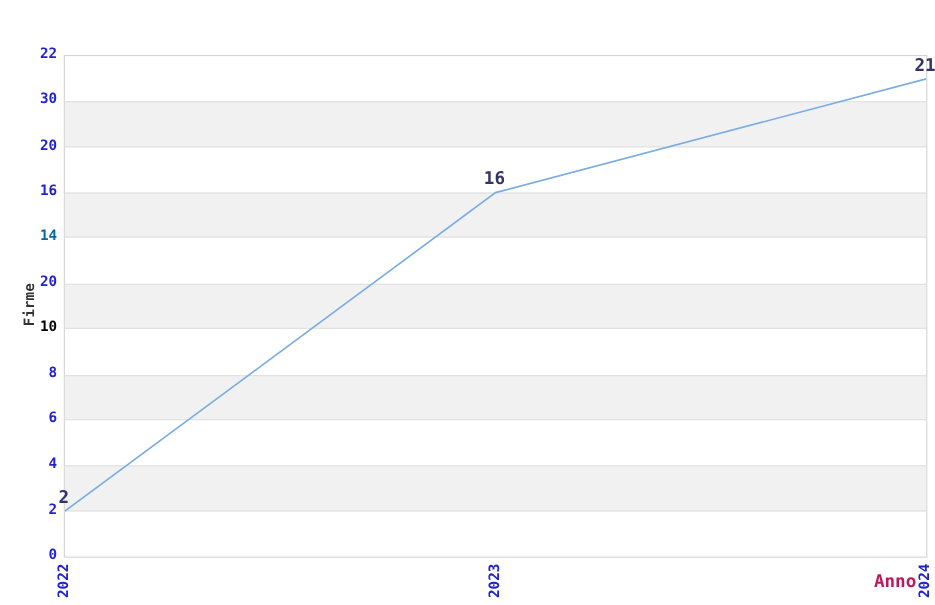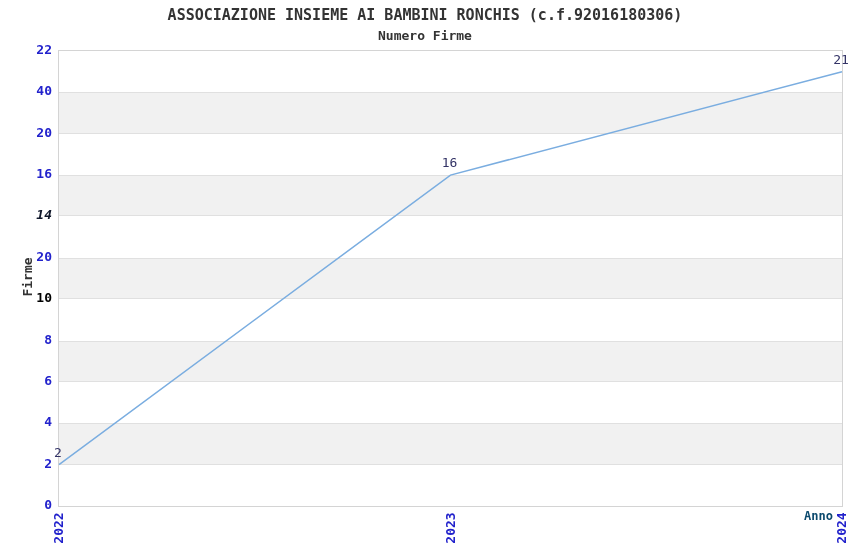--- a/index.html
+++ b/index.html
@@ -70,77 +70,75 @@
   .xtick {
     position: absolute;
     font-size: 13px;
     font-weight: bold;
     color: #2222cc;
     white-space: nowrap;
     transform: translate(-50%, -50%) rotate(-90deg);
   }
   .plabel {
     position: absolute;
-    font-size: 13px;
-    font-weight: normal;
+    font-size: 16px;
+    font-weight: bold;
     color: #333366;
     white-space: nowrap;
     transform: translate(-50%, -50%);
   }
   .ylabel {
     position: absolute;
     left: 27px;
     top: 277px;
     font-size: 13px;
     font-weight: bold;
     color: #333333;
     white-space: nowrap;
     transform: translate(-50%, -50%) rotate(-90deg);
   }
   .xlabel {
     position: absolute;
     left: 833px;
-    top: 516px;
-    font-size: 12px;
+    top: 528px;
+    font-size: 16px;
     font-weight: bold;
-    color: #0c4a6e;
+    color: #be185d;
     white-space: nowrap;
     transform: translate(-100%, -50%);
   }
 </style>
 </head>
 <body>
 
 <div id="canvas">
-  <div class="chart-title">ASSOCIAZIONE INSIEME AI BAMBINI RONCHIS (c.f.92016180306)</div>
-  <div class="chart-subtitle">Numero Firme</div>
 
   <div id="plot" style="border-color: rgb(212, 212, 212);">
       <div class="band" style="top: 41.3636px; height: 41.3636px; background: rgb(241, 241, 241); border-top: 1px solid rgb(224, 224, 224); border-bottom: 1px solid rgb(224, 224, 224);"></div>
       <div class="band" style="top: 124.091px; height: 41.3636px; background: rgb(241, 241, 241); border-top: 1px solid rgb(224, 224, 224); border-bottom: 1px solid rgb(224, 224, 224);"></div>
       <div class="band" style="top: 206.818px; height: 41.3636px; background: rgb(241, 241, 241); border-top: 1px solid rgb(224, 224, 224); border-bottom: 1px solid rgb(224, 224, 224);"></div>
       <div class="band" style="top: 289.545px; height: 41.3636px; background: rgb(241, 241, 241); border-top: 1px solid rgb(224, 224, 224); border-bottom: 1px solid rgb(224, 224, 224);"></div>
       <div class="band" style="top: 372.273px; height: 41.3636px; background: rgb(241, 241, 241); border-top: 1px solid rgb(224, 224, 224); border-bottom: 1px solid rgb(224, 224, 224);"></div>
     <svg id="line-svg" xmlns="http://www.w3.org/2000/svg" viewBox="0 0 783 455">
         <polyline points="0.0,413.6 391.5,124.1 783.0,20.7" fill="none" stroke="#7aade0" stroke-width="1.5"></polyline>
       </svg>
   </div>
 
   <div id="yticks">
       <div class="ytick" style="top: 497px; color: rgb(34, 34, 204);">0</div>
       <div class="ytick" style="top: 455.636px; color: rgb(34, 34, 204);">2</div>
       <div class="ytick" style="top: 414.273px; color: rgb(34, 34, 204);">4</div>
       <div class="ytick" style="top: 372.909px; color: rgb(34, 34, 204);">6</div>
       <div class="ytick" style="top: 331.545px; color: rgb(34, 34, 204);">8</div>
       <div class="ytick" style="top: 290.182px; color: #000000;">10</div>
       <div class="ytick" style="top: 248.818px; color: rgb(34, 34, 204);">20</div>
-      <div class="ytick" style="top: 207.455px; color: #0f172a; font-style: italic;">14</div>
+      <div class="ytick" style="top: 207.455px; color: #0369a1;">14</div>
       <div class="ytick" style="top: 166.091px; color: rgb(34, 34, 204);">16</div>
       <div class="ytick" style="top: 124.727px; color: rgb(34, 34, 204);">20</div>
-      <div class="ytick" style="top: 83.3636px; color: rgb(34, 34, 204);">40</div>
+      <div class="ytick" style="top: 83.3636px; color: rgb(34, 34, 204);">30</div>
       <div class="ytick" style="top: 42px; color: rgb(34, 34, 204);">22</div>
     </div>
   <div id="xticks">
       <div class="xtick" style="left: 58px; top: 528px; color: rgb(34, 34, 204);">2022</div>
       <div class="xtick" style="left: 449.5px; top: 528px; color: rgb(34, 34, 204);">2023</div>
       <div class="xtick" style="left: 841px; top: 528px; color: rgb(34, 34, 204);">2024</div>
     </div>
   <div id="pointlabels">
       <div class="plabel" style="left: 58px; top: 451.636px; color: rgb(51, 51, 102);">2</div>
       <div class="plabel" style="left: 449.5px; top: 162.091px; color: rgb(51, 51, 102);">16</div>

